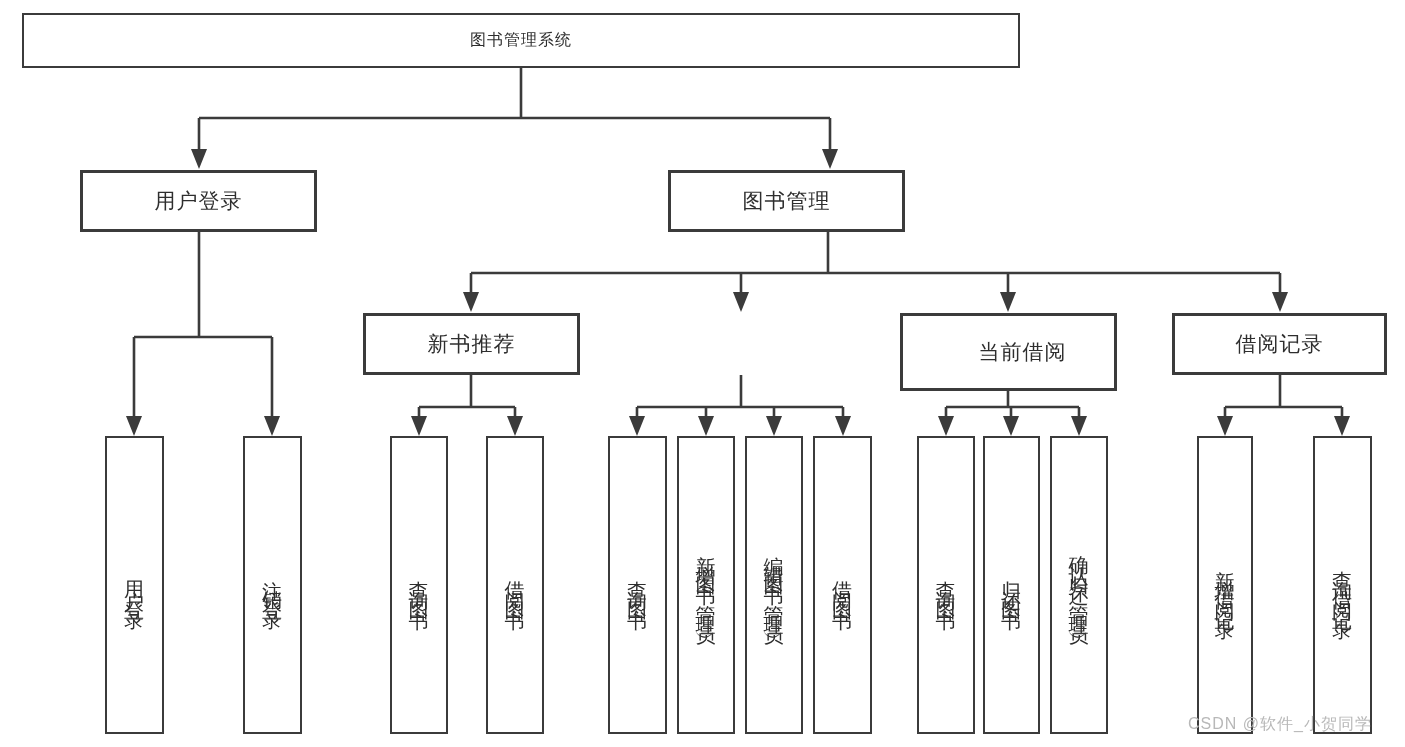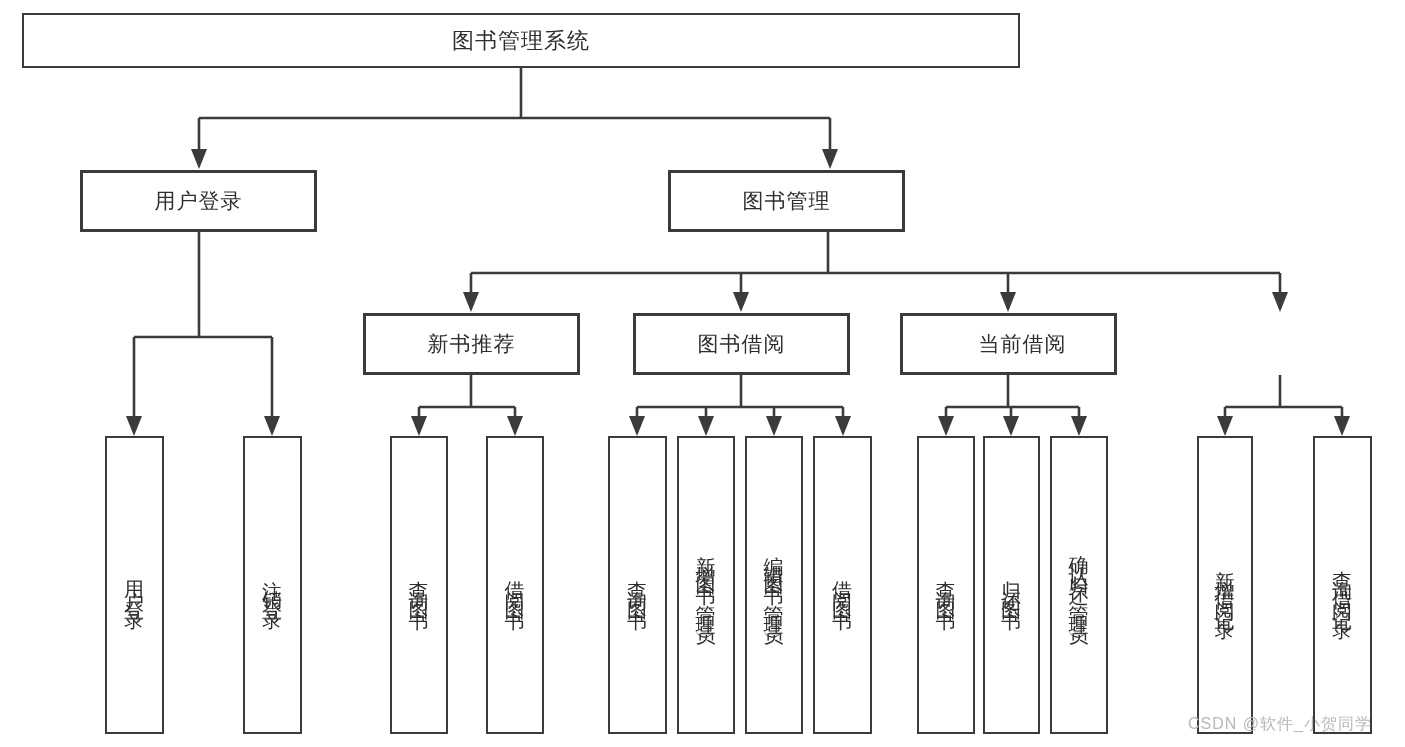--- a/index.html
+++ b/index.html
@@ -28,21 +28,21 @@
     color: #2e2e2e;
   }
   .hnode {
     border-width: 3px;
     font-size: 21px;
     letter-spacing: 1px;
     white-space: nowrap;
   }
   .rootnode {
     border-width: 2px;
-    font-size: 22px;
+    font-size: 16px;
     letter-spacing: 1px;
   }
   .leaf {
     border-width: 2px;
     font-size: 20px;
   }
   .leaf .vtext {
     writing-mode: vertical-rl;
     text-orientation: mixed;
     letter-spacing: 10px;
@@ -114,25 +114,25 @@
   <div class="node hnode" style="left:80px; top:170px; width:237px; height:62px;">
     <span>用户登录</span>
   </div>
   <div class="node hnode" style="left:668px; top:170px; width:237px; height:62px;">
     <span>图书管理</span>
   </div>
 
   <div class="node hnode" style="left:363px; top:313px; width:217px; height:62px;">
     <span>新书推荐</span>
   </div>
-  <div class="node hnode" style="left:633px; top:313px; width:217px; height:62px;">
-    <span>图书借阅</span>
+  <div class="node hnode" style="left:900px; top:313px; width:217px; height:78px;padding-left:28px;">
+    <span>当前借阅</span>
   </div>
-  <div class="node hnode" style="left:900px; top:313px; width:217px; height:62px;padding-left:28px;">
-    <span>当前借阅</span>
+  <div class="node hnode" style="left:1172px; top:313px; width:215px; height:62px;">
+    <span>借阅记录</span>
   </div>
 
   <div class="node leaf" style="left:105px; top:436px; width:59px; height:298px;">
     <span class="vtext">用户登录</span>
   </div>
   <div class="node leaf" style="left:243px; top:436px; width:59px; height:298px;">
     <span class="vtext">注销登录</span>
   </div>
 
   <div class="node leaf" style="left:390px; top:436px; width:58px; height:298px;">

